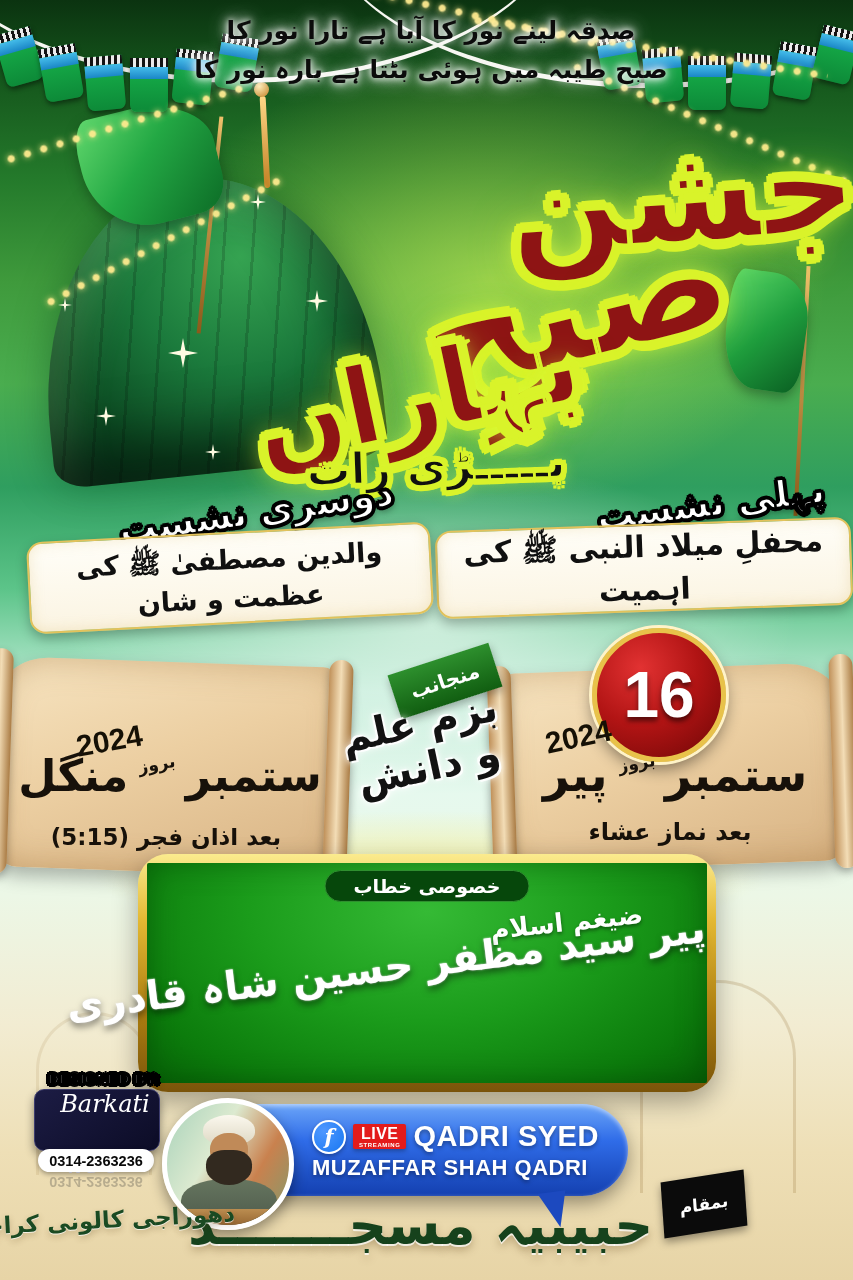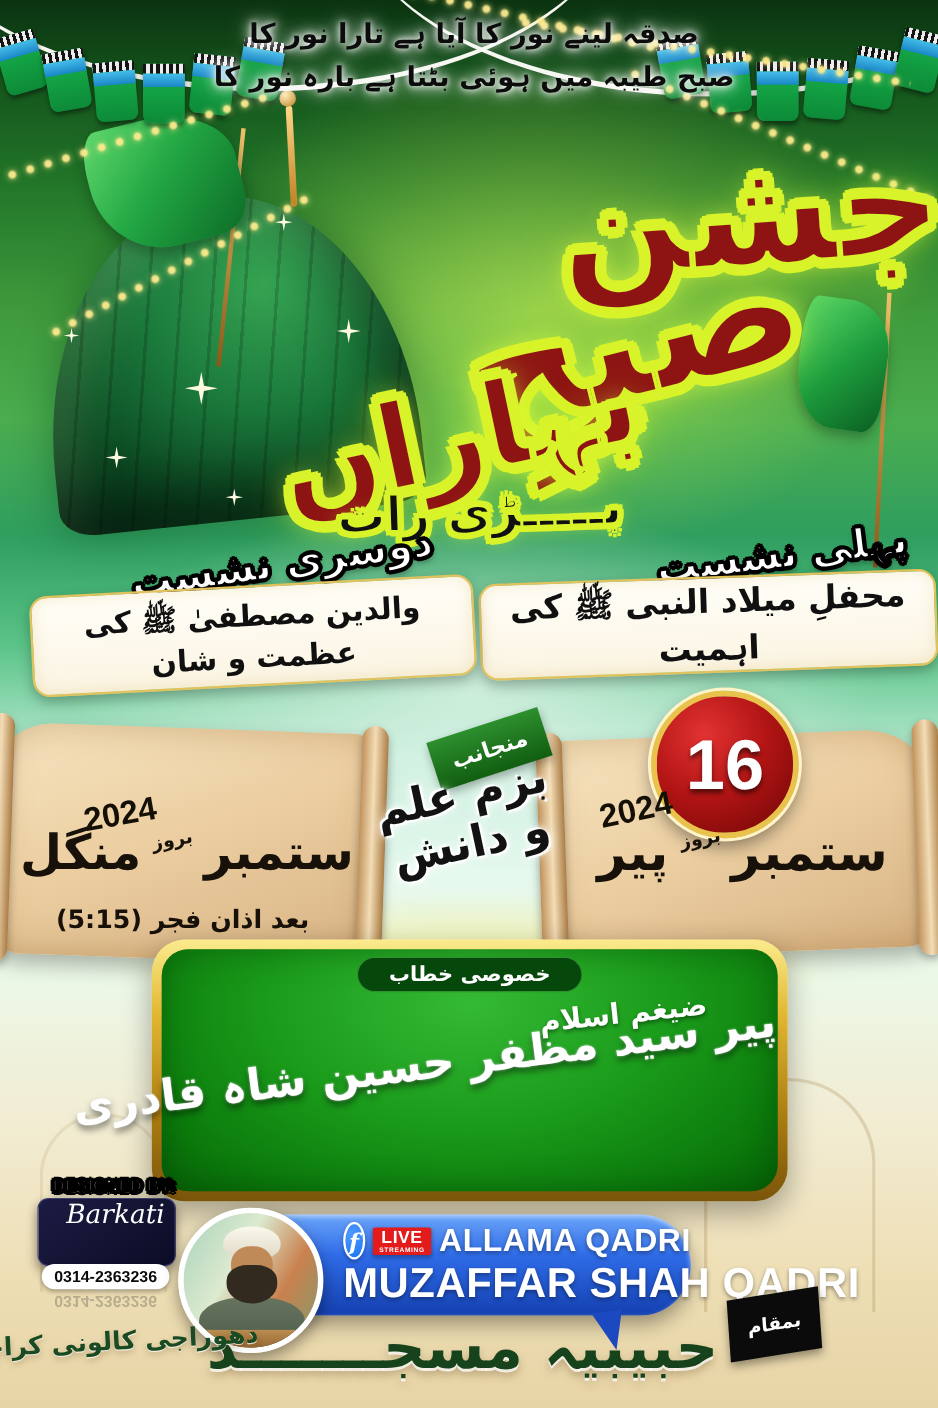--- a/index.html
+++ b/index.html
@@ -98,21 +98,21 @@
   .ribbon{left:392px;top:658px;width:106px;height:46px;background:linear-gradient(180deg,#2d8f2d,#115e11);
     transform:rotate(-18deg);display:flex;align-items:center;justify-content:center;color:#fff;
     font-size:20px;font-weight:bold;box-shadow:0 4px 9px rgba(0,0,0,.3);}
   .orgname{left:342px;top:700px;width:164px;font-size:40px;font-weight:bold;color:#121212;
     transform:rotate(-12deg);text-align:center;line-height:1.12;
     text-shadow:0 0 6px #fff,0 0 12px #fff,2px 2px 0 rgba(255,255,255,.9),-2px -2px 0 rgba(255,255,255,.9);}
   
   .panel{left:138px;top:854px;width:578px;height:238px;border-radius:30px;padding:9px;box-sizing:border-box;
     background:linear-gradient(180deg,#fbeb8e 0%,#e3b832 28%,#aa7c10 68%,#7a540a 100%);
     box-shadow:0 10px 26px rgba(0,0,0,.32);}
-  .panel-in{width:100%;height:100%;border-radius:24px;position:relative;
+  .panel-in{width:100%;height:100%;border-radius:2px;position:relative;
     background:radial-gradient(ellipse at 50% 22%,#35ba35 0%,#1b9c1b 45%,#0c7c0c 80%,#076207 100%);
     box-shadow:inset 0 0 30px rgba(0,60,0,.45);}
   .sp-badge{position:absolute;left:50%;transform:translateX(-50%);top:7px;background:#06470b;border:1px solid #2f8f2f;
     color:#fff;padding:4px 28px;border-radius:18px;font-size:19px;font-weight:bold;white-space:nowrap;}
   .honor{position:absolute;right:64px;top:44px;color:#fff;font-size:26px;font-weight:bold;transform:rotate(-6deg);
     text-shadow:0 2px 4px rgba(0,0,0,.45);white-space:nowrap;}
   .speaker{position:absolute;left:0;right:0;top:76px;text-align:center;color:#fff;font-size:40px;font-weight:800;
     transform:rotate(-7deg);text-shadow:0 4px 7px rgba(0,0,0,.5),0 0 2px #fff;white-space:nowrap;}
   
   .des-label{left:32px;top:1070px;width:128px;text-align:right;font-family:"Liberation Sans",sans-serif;
@@ -127,21 +127,21 @@
   .des-reflect{left:38px;top:1174px;width:116px;text-align:center;transform:scaleY(-1);opacity:.28;
     font-family:"Liberation Sans",sans-serif;font-weight:800;font-size:14.5px;color:#333;}
   
   .banner{left:204px;top:1104px;width:424px;height:92px;border-radius:46px;box-sizing:border-box;
     background:linear-gradient(180deg,#6ba5f8 0%,#2f6ce8 40%,#1440b0 100%);
     box-shadow:0 7px 18px rgba(0,0,0,.38), inset 0 2px 5px rgba(255,255,255,.55);
     display:flex;flex-direction:column;justify-content:center;padding-left:108px;gap:1px;}
   .brow{display:flex;align-items:center;gap:7px;}
   .bname{font-family:"Liberation Sans",sans-serif;font-weight:800;color:#fff;font-size:29px;letter-spacing:.5px;
     text-shadow:0 2px 4px rgba(0,0,0,.4);white-space:nowrap;}
-  .bname2{font-size:38px;}
+  .bname2{font-size:22px;}
   .fb{width:30px;height:30px;border-radius:50%;background:radial-gradient(circle at 32% 30%,#4f98ff,#1877f2);
     border:2px solid #fff;display:flex;align-items:center;justify-content:center;color:#fff;
     font-family:"DejaVu Serif",serif;font-style:italic;font-weight:bold;font-size:21px;box-shadow:0 2px 4px rgba(0,0,0,.3);}
   .livebadge{background:#e31b1b;color:#fff;padding:2px 6px 1px;border-radius:2px;display:flex;flex-direction:column;
     align-items:center;line-height:1;font-family:"Liberation Sans",sans-serif;box-shadow:0 2px 4px rgba(0,0,0,.3);text-align:right;}
   .live-t{font-size:16px;font-weight:900;letter-spacing:.5px;}
   .stream-t{font-size:6px;font-weight:700;letter-spacing:.6px;}
   .tail{left:540px;top:1192px;width:0;height:0;border-left:18px solid transparent;border-right:10px solid transparent;
     border-top:36px solid #1c49bf;transform:rotate(-8deg);}
   
@@ -231,20 +231,21 @@
   </div>
 
   <div class="abs scroll scroll-r"></div>
   <div class="abs datec c16">16</div>
   <div class="abs yr yr16">2024</div>
   <div class="abs mline m16 rtl">
     <span>ستمبر</span>
     <span class="broz">بروز</span>
     <span>پیر</span>
   </div>
+  <div class="abs tline t16 rtl">بعد نماز عشاء</div>
 
   <div class="abs scroll scroll-l"></div>
   <div class="abs yr yr17">2024</div>
   <div class="abs mline m17 rtl">
     <span>ستمبر</span>
     <span class="broz">بروز</span>
     <span>منگل</span>
   </div>
   <div class="abs tline t17 rtl">بعد اذان فجر (5:15)</div>
 
@@ -267,21 +268,21 @@
   <div class="abs des-phone">0314-2363236</div>
   <div class="abs des-reflect">0314-2363236</div>
 
   <div class="abs banner">
     <div class="brow">
       <div class="fb">f</div>
       <div class="livebadge">
         <span class="live-t">LIVE</span>
         <span class="stream-t">STREAMING</span>
       </div>
-      <span class="bname">ALLAMA QADRI</span>
+      <span class="bname">QADRI SYED</span>
     </div>
     <div class="brow">
       <span class="bname bname2">MUZAFFAR SHAH QADRI</span>
     </div>
   </div>
   <div class="abs tail"></div>
 
   <div class="abs photo">
     <div class="ph-body"></div>
     <div class="ph-turban"></div>

